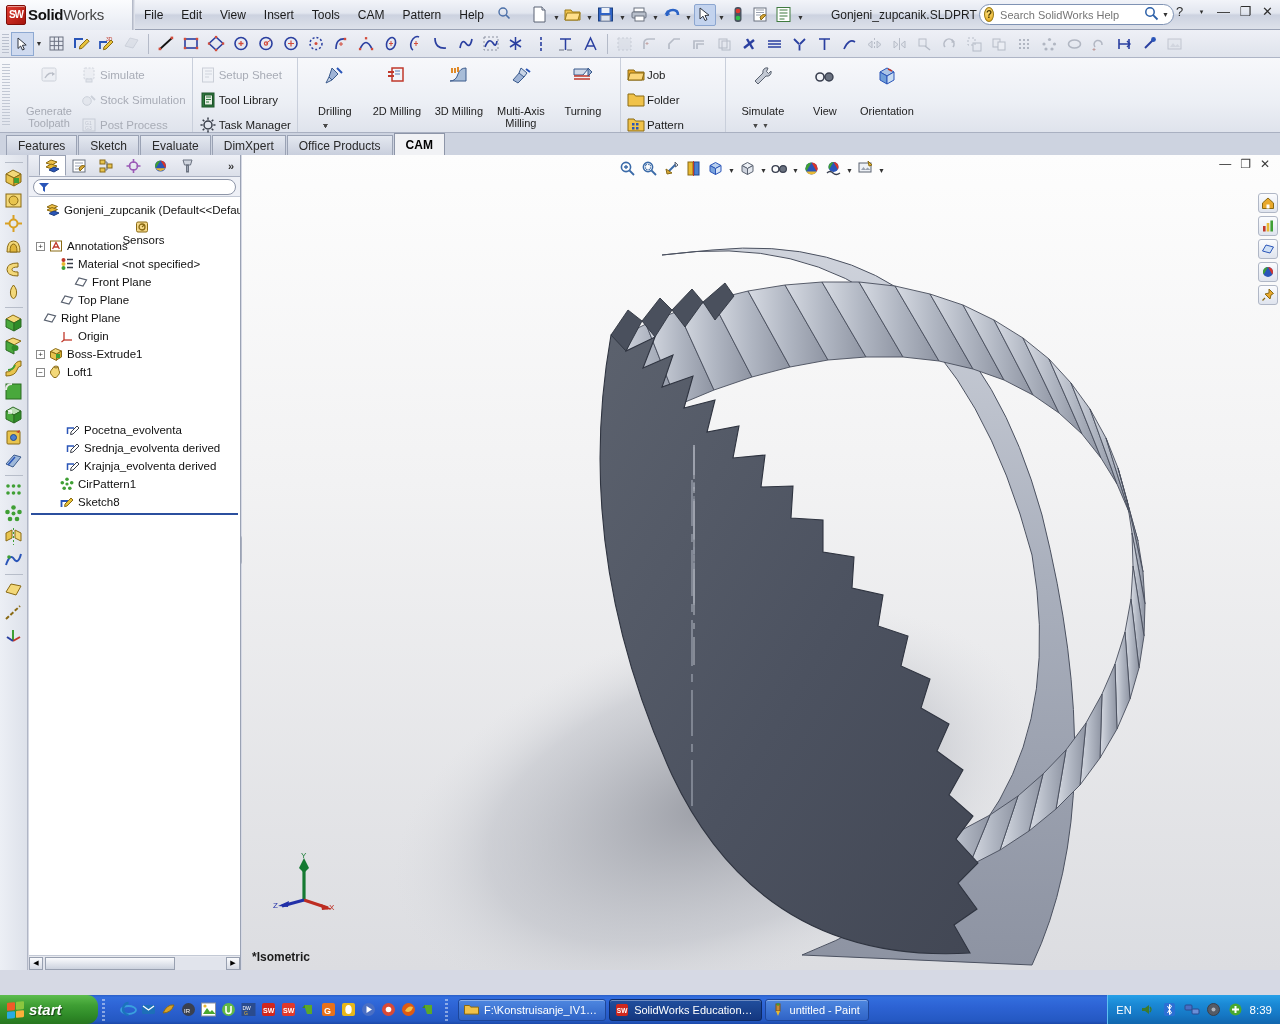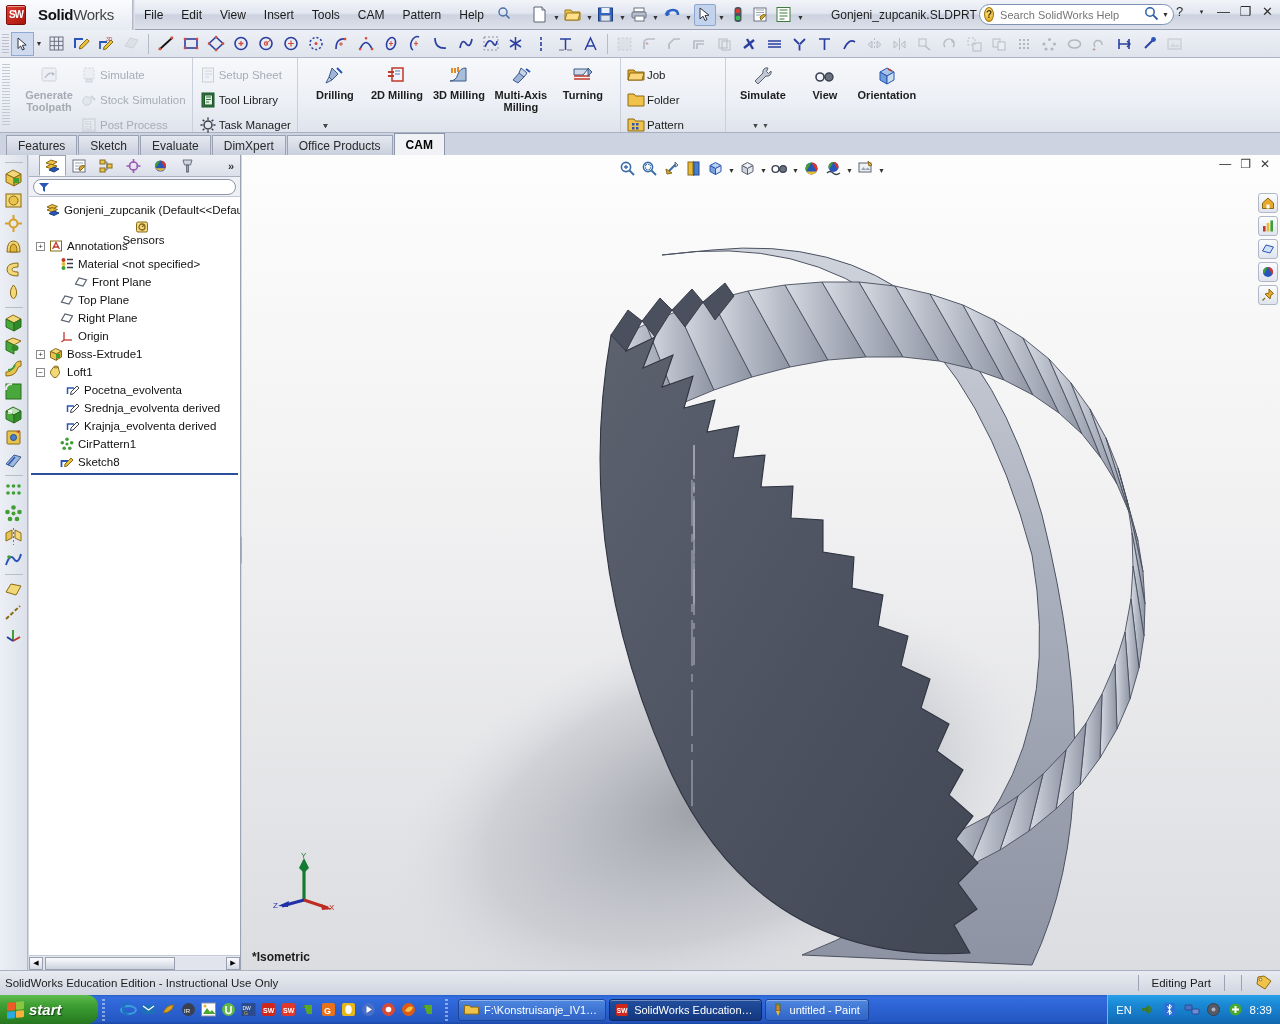--- a/index.html
+++ b/index.html
@@ -27,21 +27,21 @@
   }
   .sw-cube {
     width:20px;height:20px;border-radius:2px;
     background: linear-gradient(135deg,#e03a2f,#a5140c);
     border:1px solid #7e0d07;
     color:#fff;font-weight:bold;font-size:10px;
     display:flex;align-items:center;justify-content:center;
     box-shadow: inset 0 1px 0 rgba(255,255,255,.5);
     letter-spacing:-1px;
   }
-  .sw-name { margin-left:12px; font-size:15px; letter-spacing:-0.3px;}
+  .sw-name { margin-left:2px; font-size:15px; letter-spacing:-0.3px;}
   .sw-name b { font-weight:bold; color:#111; }
   .sw-name span { font-weight:normal; color:#444; }
   .menu-sep { width:3px;height:30px;background:linear-gradient(to right,#aab0c0,#e9ecf3); }
   .menubar { display:flex; align-items:center; height:30px; }
   .menubar .mi {
     padding: 4px 9px; font-size:12px; color:#1a1a1a; cursor:default; border-radius:2px;
   }
   .menu-pin { margin-left:4px; font-size:13px; color:#5a6a86; }
 
   .tb-std { display:flex; align-items:center; margin-left:18px; gap:1px; }
@@ -92,21 +92,21 @@
     position:absolute; left:0; top:58px; width:1280px; height:75px;
     background: linear-gradient(to bottom,#f7f8fb 0%,#eceff5 60%,#dfe3ec 100%);
     border-bottom:1px solid #a9b0c1;
     display:flex; align-items:stretch;
   }
   .rgrip { width:8px; background: repeating-linear-gradient(to bottom,#c2c8d4 0 1px,transparent 1px 3px);
            margin:6px 2px; }
   .rgroup { display:flex; align-items:flex-start; padding:4px 6px 0 6px; position:relative; }
   .rgroup + .rgroup { border-left:1px solid #c9cfdb; }
   .big-btn { width:62px; display:flex;flex-direction:column;align-items:center;padding-top:3px;}
-  .big-btn .lbl { font-size:11px; text-align:center; line-height:12px; color:#1d1d1d; margin-top:0;font-weight:bold;}
+  .big-btn .lbl { font-size:11px; text-align:center; line-height:12px; color:#1d1d1d; margin-top:16px;}
   .big-btn.dis .lbl { color:#a6aab4; }
   .stack { display:flex; flex-direction:column; gap:2px; padding-top:1px;}
   .srow { display:flex; align-items:center; height:23px; gap:2px; min-width:92px;}
   .srow .lbl { font-size:11.5px; color:#1d1d1d; }
   .srow.dis .lbl { color:#a8acb6; }
   .dropcaret { position:absolute; bottom:3px; font-size:7px; color:#4a4a4a; }
 
   
   .cmdtabs {
     position:absolute; left:0; top:133px; width:1280px; height:22px;
@@ -1135,21 +1135,21 @@
       </div>
       <div class="trow" style="padding-left:18px;">
         <span class="nospace"></span>
         <span class="ticon">
           <svg width="14" height="14" viewBox="0 0 14 14">
               <path d="M1.5 9 L5 3 L12.5 5 L9 11z" fill="none" stroke="#5a6270" stroke-width="1.2"></path>
             </svg>
         </span>
         <span class="tlbl">Top Plane</span>
       </div>
-      <div class="trow" style="padding-left:18px;">
+      <div class="trow" style="padding-left:1px;">
         <span class="nospace"></span>
         <span class="ticon">
           <svg width="14" height="14" viewBox="0 0 14 14">
               <path d="M1.5 9 L5 3 L12.5 5 L9 11z" fill="none" stroke="#5a6270" stroke-width="1.2"></path>
             </svg>
         </span>
         <span class="tlbl">Right Plane</span>
       </div>
 
       <div class="trow" style="padding-left:18px;">
@@ -1181,21 +1181,21 @@
         <span class="expander">−</span>
         <span class="ticon">
           <svg width="14" height="14" viewBox="0 0 14 14">
               <path d="M5 1.5 h4 l1 4 q2 3 -3 7 h-2 q-5 -4 -3 -7z" fill="#f3d879" stroke="#8a6a14"></path>
               <ellipse cx="7" cy="2" rx="2" ry=".9" fill="#fbeab0" stroke="#8a6a14"></ellipse>
             </svg>
         </span>
         <span class="tlbl">Loft1</span>
       </div>
 
-      <div class="trow" style="padding-left:36px;">
+      <div class="trow" style="padding-left:36px;margin-top:40px;">
         <span class="ticon">
           <svg width="14" height="14" viewBox="0 0 14 14">
               <path d="M1.5 11 V5 H8" fill="none" stroke="#2a55b8" stroke-width="1.5"></path>
               <path d="M5 9 l6-6 2 2 -6 6 -2.4 .6z" fill="#fff" stroke="#3a3f4a"></path>
             </svg>
         </span>
         <span class="tlbl">Pocetna_evolventa</span>
       </div>
       <div class="trow" style="padding-left:36px;">
         <span class="ticon">
@@ -1509,35 +1509,20 @@
       <path d="M60 61 l-11 -5 1 6z" fill="#bd2d22"></path>
       <path d="M6 58 l11 -5 -1 6z" fill="#2230a8"></path>
       <text x="29" y="10" font-size="8" fill="#157a32" font-family="sans-serif">Y</text>
       <text x="57" y="62" font-size="8" fill="#bd2d22" font-family="sans-serif">X</text>
       <text x="1" y="60" font-size="8" fill="#2230a8" font-family="sans-serif">Z</text>
     </svg>
 
     <div class="viewlabel">*Isometric</div>
   </div>
 
-  <div class="statusbar">
-    <div class="sb-left">SolidWorks Education Edition - Instructional Use Only</div>
-    <div class="sb-right">
-      <span class="sb-div"></span>
-      <span>Editing Part</span>
-      <span class="sb-div"></span>
-      <span class="sb-div"></span>
-      <span>
-        <svg width="17" height="15" viewBox="0 0 17 15">
-            <path d="M9 1 L16 6 L10 14 L2 9 L3 2z" fill="#f0c24a" stroke="#8a6a14"></path>
-            <circle cx="5.5" cy="4.5" r="1.3" fill="#fff" stroke="#8a6a14"></circle>
-          </svg>
-      </span>
-    </div>
-  </div>
 
   <div class="taskbar">
     <div class="startbtn">
       <span class="win-flag">
         <span style="background:#f05a28;border-radius:1px;"></span>
           <span style="background:#8cc63f;border-radius:1px;"></span>
         <span style="background:#29abe2;border-radius:1px;"></span>
           <span style="background:#fbb03b;border-radius:1px;"></span>
       </span>
       <span>start</span>

